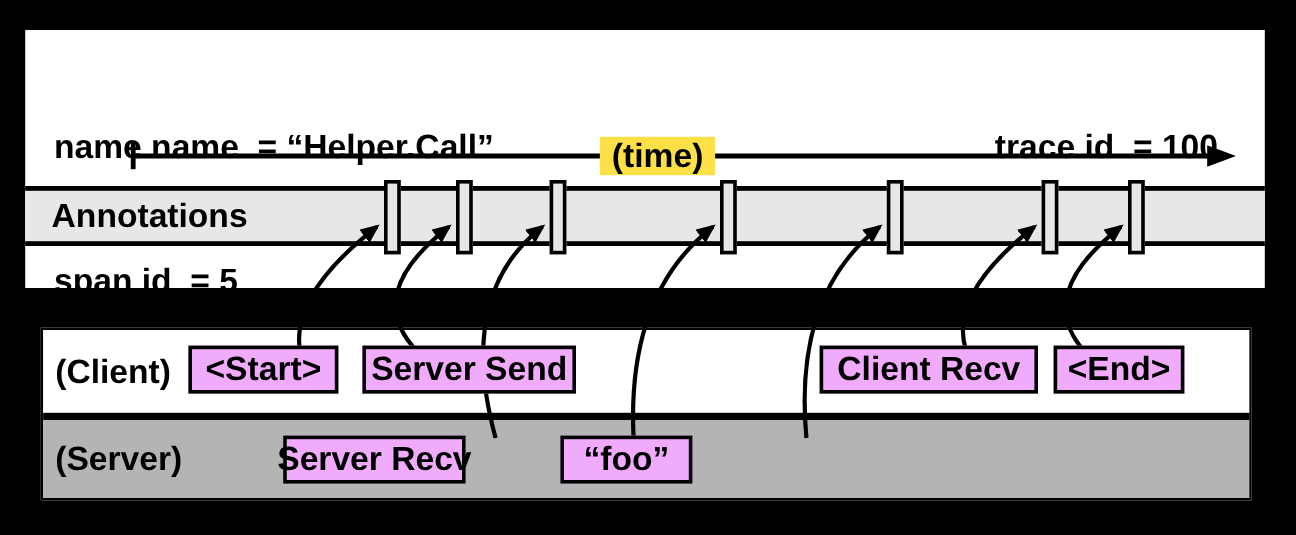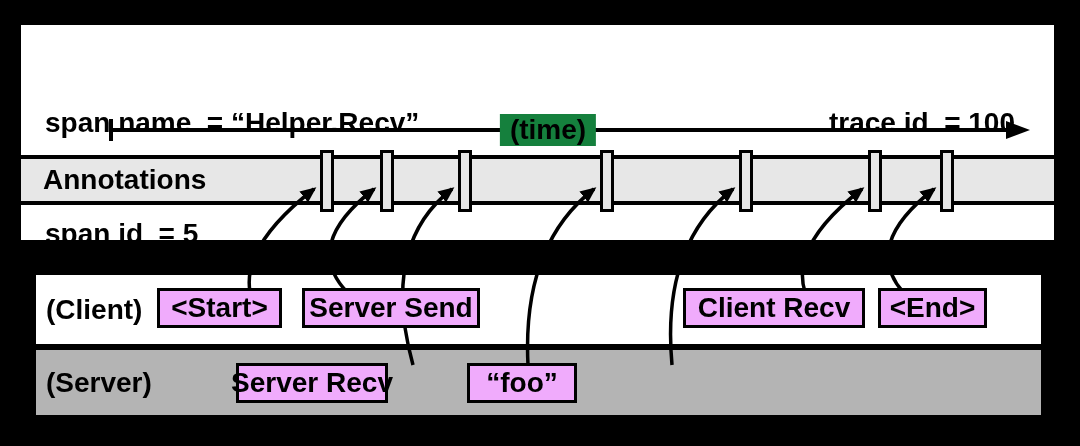--- a/index.html
+++ b/index.html
@@ -10,21 +10,21 @@
   }
   .top-panel { position:absolute; left:21px; top:25px; width:1033px; height:215px; background:#fff; z-index:1; }
   .meta { position:absolute; font-size:28px; line-height:37px; white-space:pre; z-index:3; }
   .meta-left  { left:45px; top:30px; text-align:left; }
   .meta-right { right:65px; top:30px; text-align:right; }
 
   .svg-overlay { position:absolute; left:0; top:0; width:1080px; height:446px; z-index:2; pointer-events:none; }
 
   .time-label {
     position:absolute; left:548px; top:130px; transform:translate(-50%,-50%);
-    background:#15803d; padding:0 10px; font-size:28px; z-index:3; white-space:nowrap;
+    background:#fde047; padding:0 10px; font-size:28px; z-index:3; white-space:nowrap;
   }
 
   .band {
     position:absolute; left:21px; top:155px; width:1033px; height:50px;
     background:#e7e7e7; border-top:4px solid #000; border-bottom:4px solid #000;
     box-sizing:border-box; z-index:1;
   }
   .band-label { position:absolute; left:22px; top:50%; transform:translateY(-50%); font-size:28px; white-space:nowrap; }
 
   .tick {
@@ -58,21 +58,21 @@
   .node-server-send { left:615px; top:363px; width:193px; }
 </style>
 </head>
 <body>
 
 <div class="stage">
 
   <div class="top-panel"></div>
 
   <div class="meta meta-left">
-    <div>span name  = “Helper.Recv”</div>
+    <div>name name  = “Helper.Call”</div>
     <div>span id  = 5</div>
   </div>
   <div class="meta meta-right">
     <div>trace id  = 100</div>
   </div>
 
   <svg class="svg-overlay" viewBox="0 0 1080 446" xmlns="http://www.w3.org/2000/svg">
     <defs>
       <marker id="ah" markerUnits="userSpaceOnUse" markerWidth="17" markerHeight="14" refX="13" refY="7" orient="auto">
         <path d="M0,0 L16,7 L0,14 Z" fill="#000"></path>

